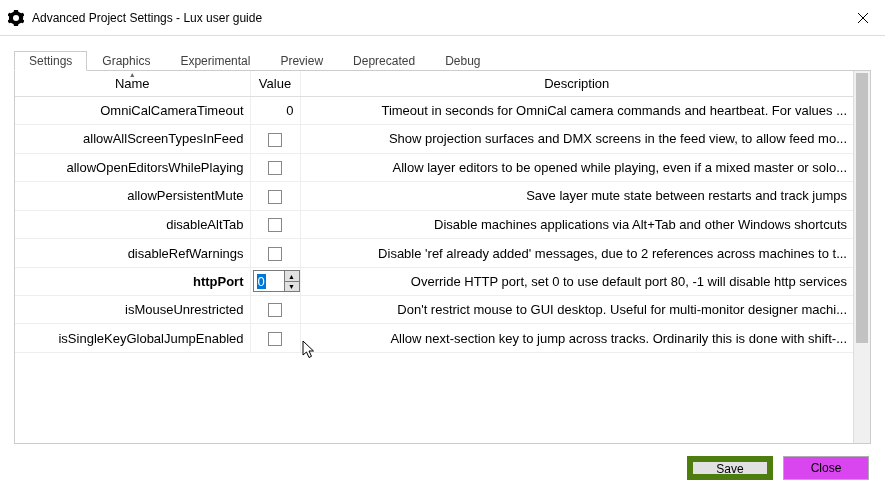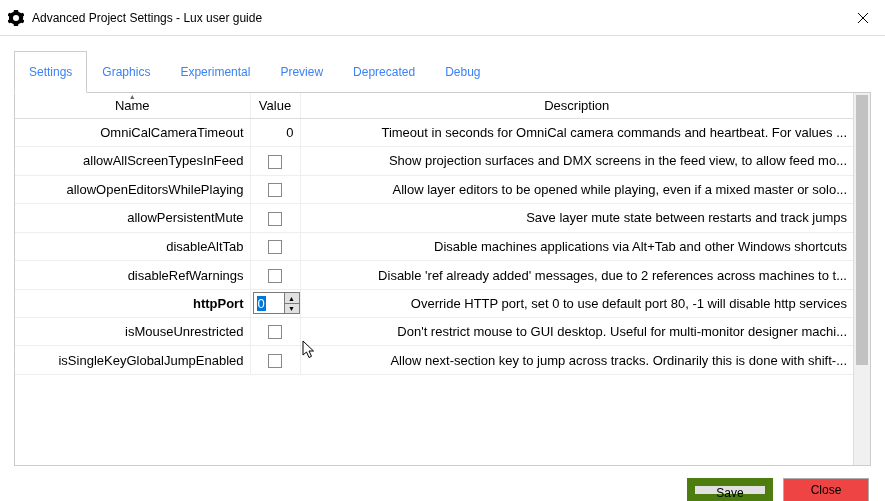--- a/index.html
+++ b/index.html
@@ -34,23 +34,23 @@
   }
   .content {
     padding: 14px 14px 0 14px;
   }
   .tabs {
     display: flex;
     border-bottom: 1px solid #ccc;
     position: relative;
   }
   .tab {
-    padding: 13px 14px;
+    padding: 2px 14px;
     font-size: 12px;
-    color: #3b82f6;
+    color: #404040;
     cursor: pointer;
     border: 1px solid transparent;
     position: relative;
     bottom: -1px;
     background: transparent;
   }
   .tab.active {
     border: 1px solid #ccc;
     border-bottom: 1px solid #fff;
     background: #fff;
@@ -151,26 +151,26 @@
   }
   .footer {
     display:flex;
     justify-content:flex-end;
     gap:10px;
     padding:12px 16px;
   }
   .footer button {
     width:86px;height:24px;
     font-family:inherit;font-size:12px;
-    background:#ef4444;
+    background:#d946ef;
     border:1px solid #adadad;
     cursor:pointer;
   }
   .footer button.primary {
-    border:8px solid #4d7c0f;
+    border:6px solid #4d7c0f;
     background:#e1e1e1;
   }
   .cursor {
     position:absolute;
     pointer-events:none;
   }
   .sort-ind {
     position:absolute;
     top:-1px;left:50%;transform:translateX(-50%);
     font-size:8px;color:#666;

